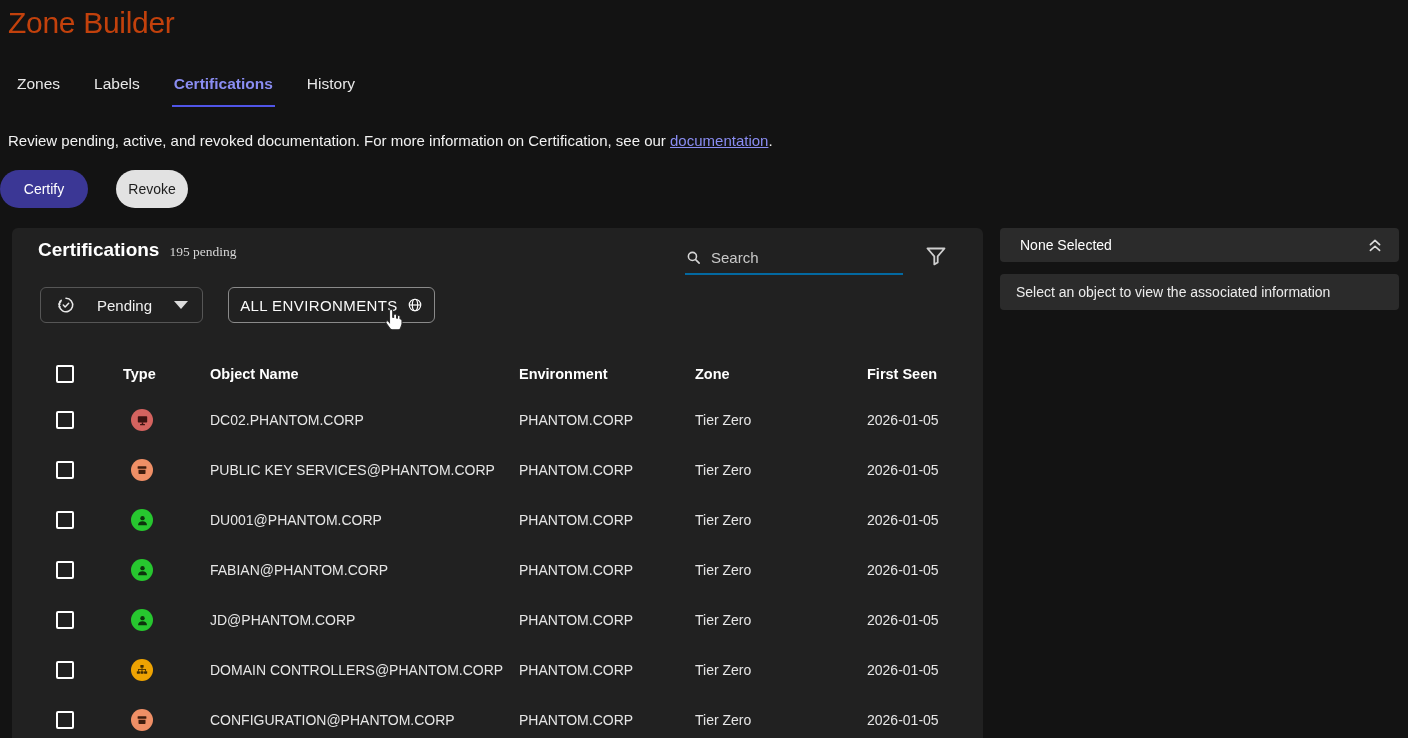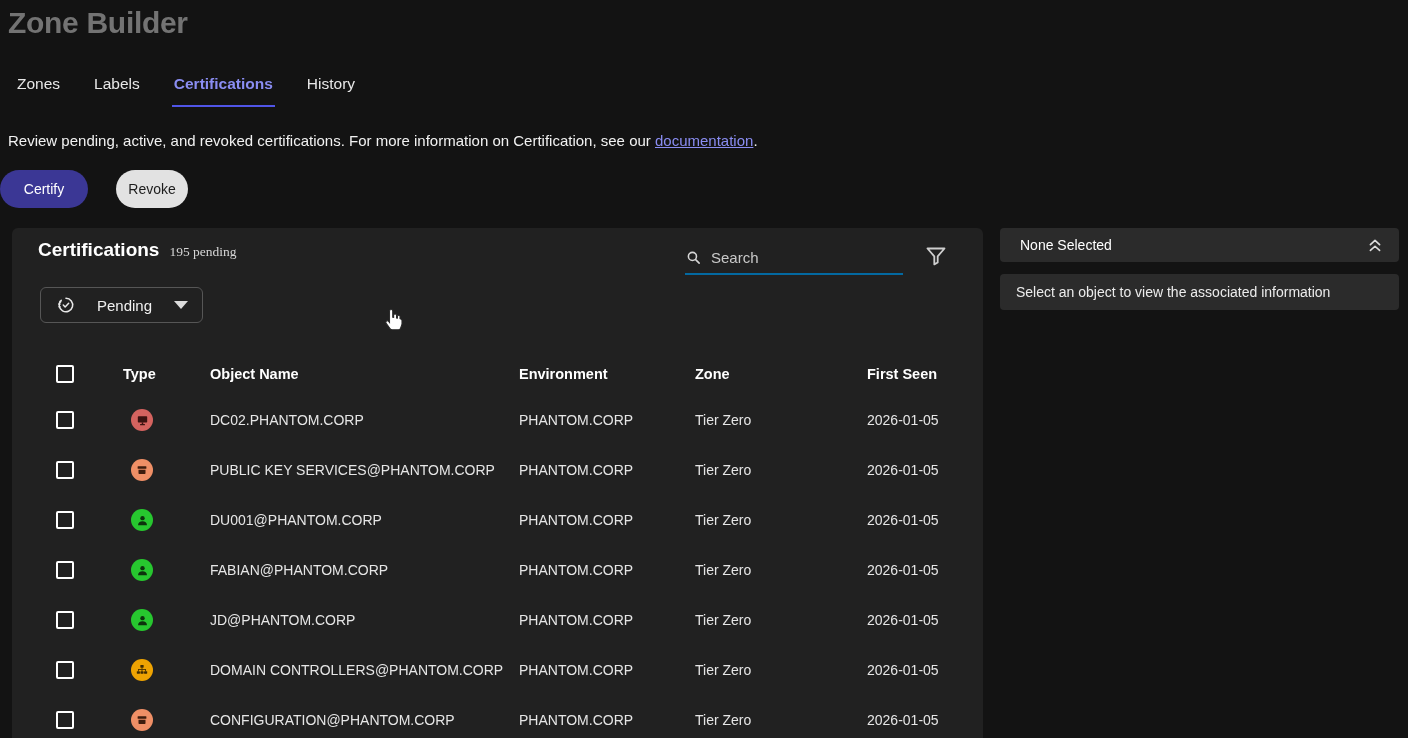--- a/index.html
+++ b/index.html
@@ -1,21 +1,21 @@
 <!DOCTYPE html>
 <html><head>
 <meta charset="utf-8">
 <style>
   * { margin:0; padding:0; box-sizing:border-box; }
   html,body { background:#131313; }
   body { font-family:"Liberation Sans", sans-serif; }
   .app { position:relative; width:1408px; height:738px; background:#131313; overflow:hidden; color:#e8e8e8; }
 
   
-  .page-title { position:absolute; left:8px; top:6px; font-size:30px; font-weight:700; color:#737373; letter-spacing:-0.3px; }
+  .page-title { position:absolute; left:8px; top:6px; font-size:30px; font-weight:400; color:#c2410c; letter-spacing:-0.3px; }
 
   .tabs { position:absolute; left:15px; top:73px; display:flex; gap:30px; }
   .tab { font-size:15.5px; font-weight:500; color:#e8e8e8; padding:2px 2px 12px 2px; cursor:pointer; }
   .tab.active { color:#8a8df2; font-weight:700; border-bottom:2.5px solid #5055e8; }
 
   .desc { position:absolute; left:8px; top:132px; font-size:15px; color:#f2f2f2; }
   .desc a { color:#8a8df2; text-decoration:underline; cursor:pointer; }
 
   .actions { position:absolute; left:0; top:170px; display:flex; gap:28px; }
   .btn { height:38px; border:none; border-radius:19px; font-family:"Liberation Sans", sans-serif; font-size:14px; cursor:pointer; }
@@ -74,21 +74,21 @@
 
   <h1 class="page-title">Zone Builder</h1>
 
   <nav class="tabs">
     <div class="tab">Zones</div>
     <div class="tab">Labels</div>
     <div class="tab active">Certifications</div>
     <div class="tab">History</div>
   </nav>
 
-  <p class="desc"><span>Review pending, active, and revoked certifications. For more information on Certification, see our </span><a>documentation</a><span>.</span></p>
+  <p class="desc"><span>Review pending, active, and revoked documentation. For more information on Certification, see our </span><a>documentation</a><span>.</span></p>
 
   <div class="actions">
     <button class="btn btn-certify">Certify</button>
     <button class="btn btn-revoke">Revoke</button>
   </div>
 
   <section class="main-panel">
 
     <div class="panel-head">
       <span class="panel-title">Certifications</span>
@@ -112,20 +112,28 @@
       <div class="chip chip-status">
         <svg width="22" height="22" viewBox="0 0 24 24" fill="none" stroke="#e8e8e8" stroke-width="2" stroke-linecap="round">
           <path d="M12 3a9 9 0 1 1-6.3 2.55"></path>
           <circle cx="4.4" cy="7.6" r="0.5" fill="#e8e8e8"></circle>
           <circle cx="3.2" cy="10.9" r="0.5" fill="#e8e8e8"></circle>
           <circle cx="3.3" cy="14.4" r="0.5" fill="#e8e8e8"></circle>
           <path d="M8.4 12.1l2.5 2.5 4.7-5" stroke-linejoin="round"></path>
         </svg>
         <span class="lbl">Pending</span>
         <span class="caret-down"></span>
+      </div>
+      <div class="chip chip-env">
+        <span class="lbl">ALL ENVIRONMENTS</span>
+        <svg width="16" height="16" viewBox="0 0 24 24" fill="none" stroke="#fafafa" stroke-width="1.8">
+            <circle cx="12" cy="12" r="8.6"></circle>
+            <path d="M3.4 12h17.2"></path>
+            <ellipse cx="12" cy="12" rx="4" ry="8.6"></ellipse>
+          </svg>
       </div>
     </div>
 
     <div class="tbl">
 
       <div class="trow thead">
         <div class="c-check">
             <span class="checkbox"></span>
           </div>
         <div class="c-type hcell">Type</div>

